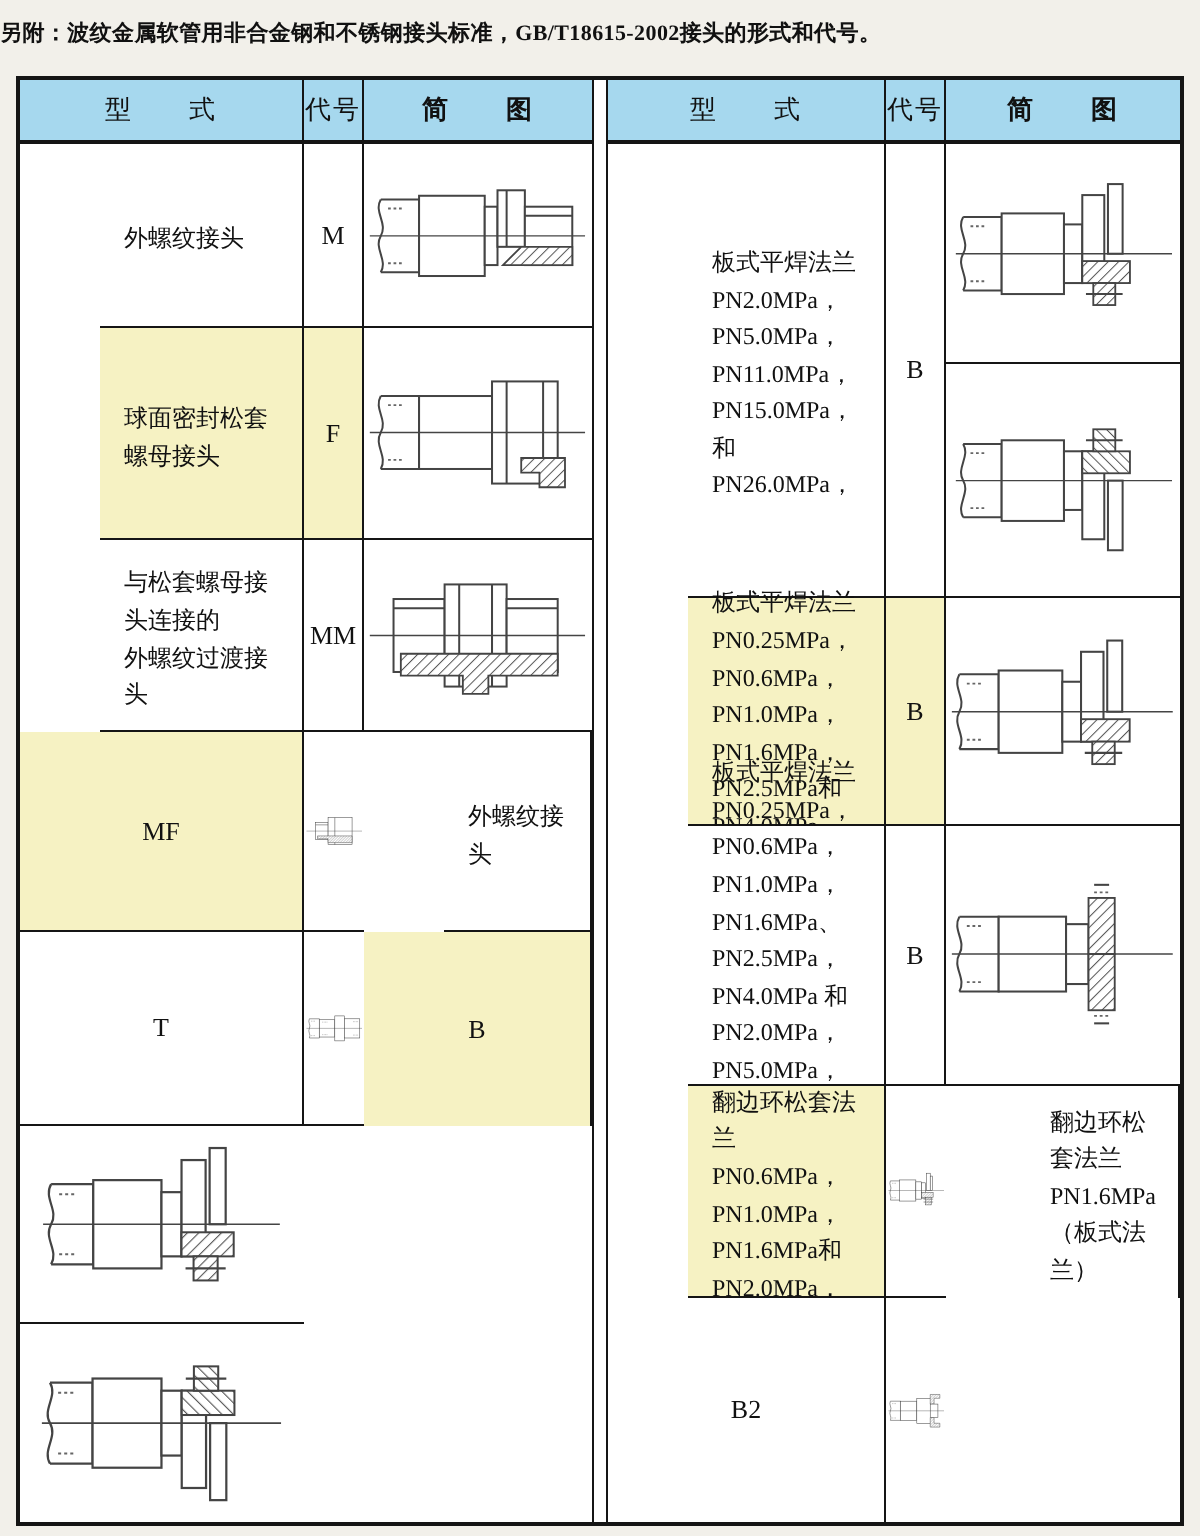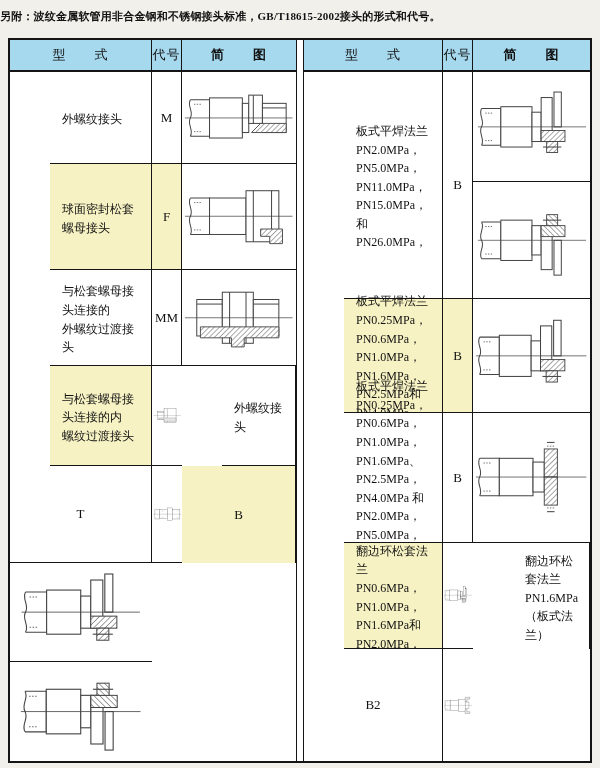--- a/index.html
+++ b/index.html
@@ -139,22 +139,21 @@
           <line x1="14" y1="27" x2="42" y2="27" stroke="#444444" stroke-width="1.1" fill="none"></line>
           <rect x="42" y="14" width="34" height="56" fill="#fff" stroke="#444444" stroke-width="1.1"></rect>
           <line x1="50" y1="14" x2="50" y2="70" stroke="#444444" stroke-width="1.1" fill="none"></line>
           <line x1="68" y1="14" x2="68" y2="70" stroke="#444444" stroke-width="1.1" fill="none"></line>
           <rect x="76" y="22" width="28" height="40" fill="#fff" stroke="#444444" stroke-width="1.1"></rect>
           <line x1="76" y1="27" x2="104" y2="27" stroke="#444444" stroke-width="1.1" fill="none"></line>
           <polygon points="18,52 104,52 104,64 66,64 66,74 52,74 52,64 18,64" fill="url(#hatch)" stroke="#444444" stroke-width="1"></polygon>
           <line x1="1" y1="42" x2="119" y2="42" stroke="#444444" stroke-width="0.8"></line>
         </svg>
       </div>
-      <div class="cell type hl">与松套螺母接头连接的内
-螺纹过渡接头</div>
+      <div class="cell code hl">MF</div>
       <div class="cell diag lastcol">
         <svg viewBox="0 0 120 84" preserveAspectRatio="xMidYMid meet">
           <rect x="20" y="24" width="26" height="36" fill="#fff" stroke="#444444" stroke-width="1.1"></rect>
           <line x1="20" y1="29" x2="46" y2="29" stroke="#444444" stroke-width="1.1" fill="none"></line>
           <rect x="46" y="14" width="50" height="56" fill="#fff" stroke="#444444" stroke-width="1.1"></rect>
           <line x1="60" y1="14" x2="60" y2="70" stroke="#444444" stroke-width="1.1" fill="none"></line>
           <polygon points="24,52 96,52 96,66 46,66 46,58 24,58" fill="url(#hatch)" stroke="#444444" stroke-width="1"></polygon>
           <line x1="1" y1="42" x2="119" y2="42" stroke="#444444" stroke-width="0.8"></line>
         </svg>
       </div>

